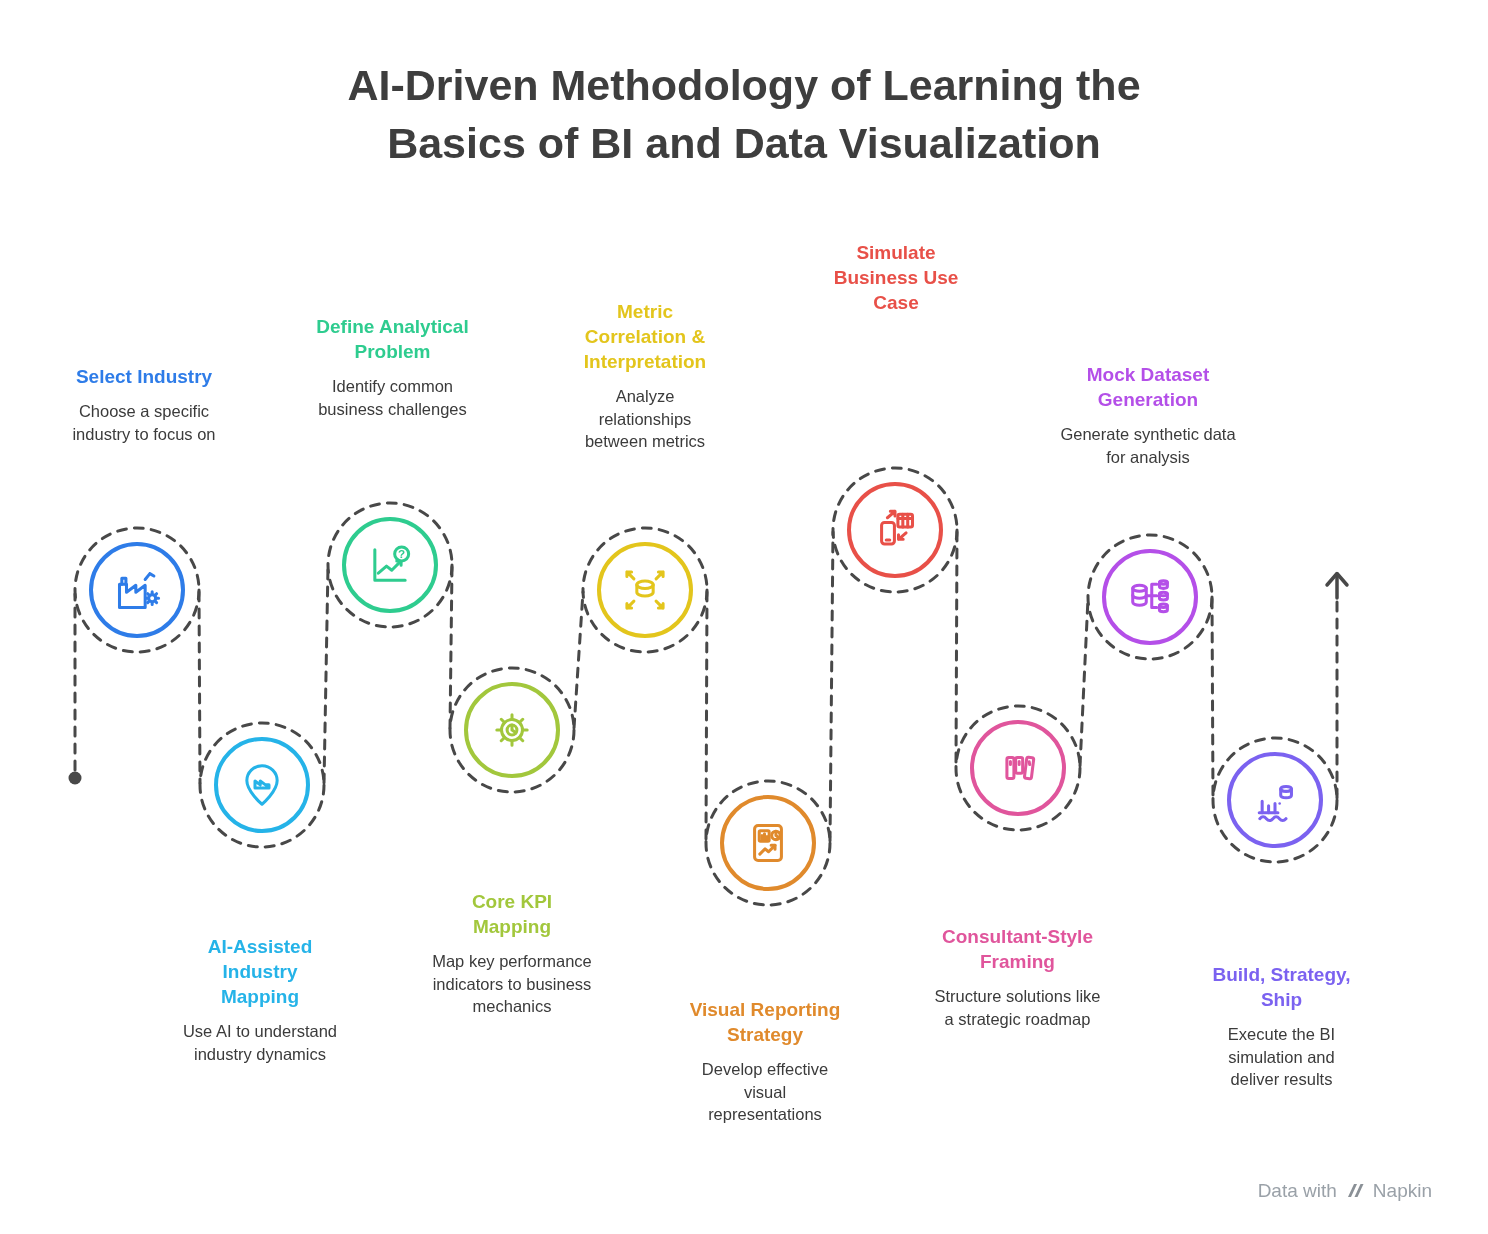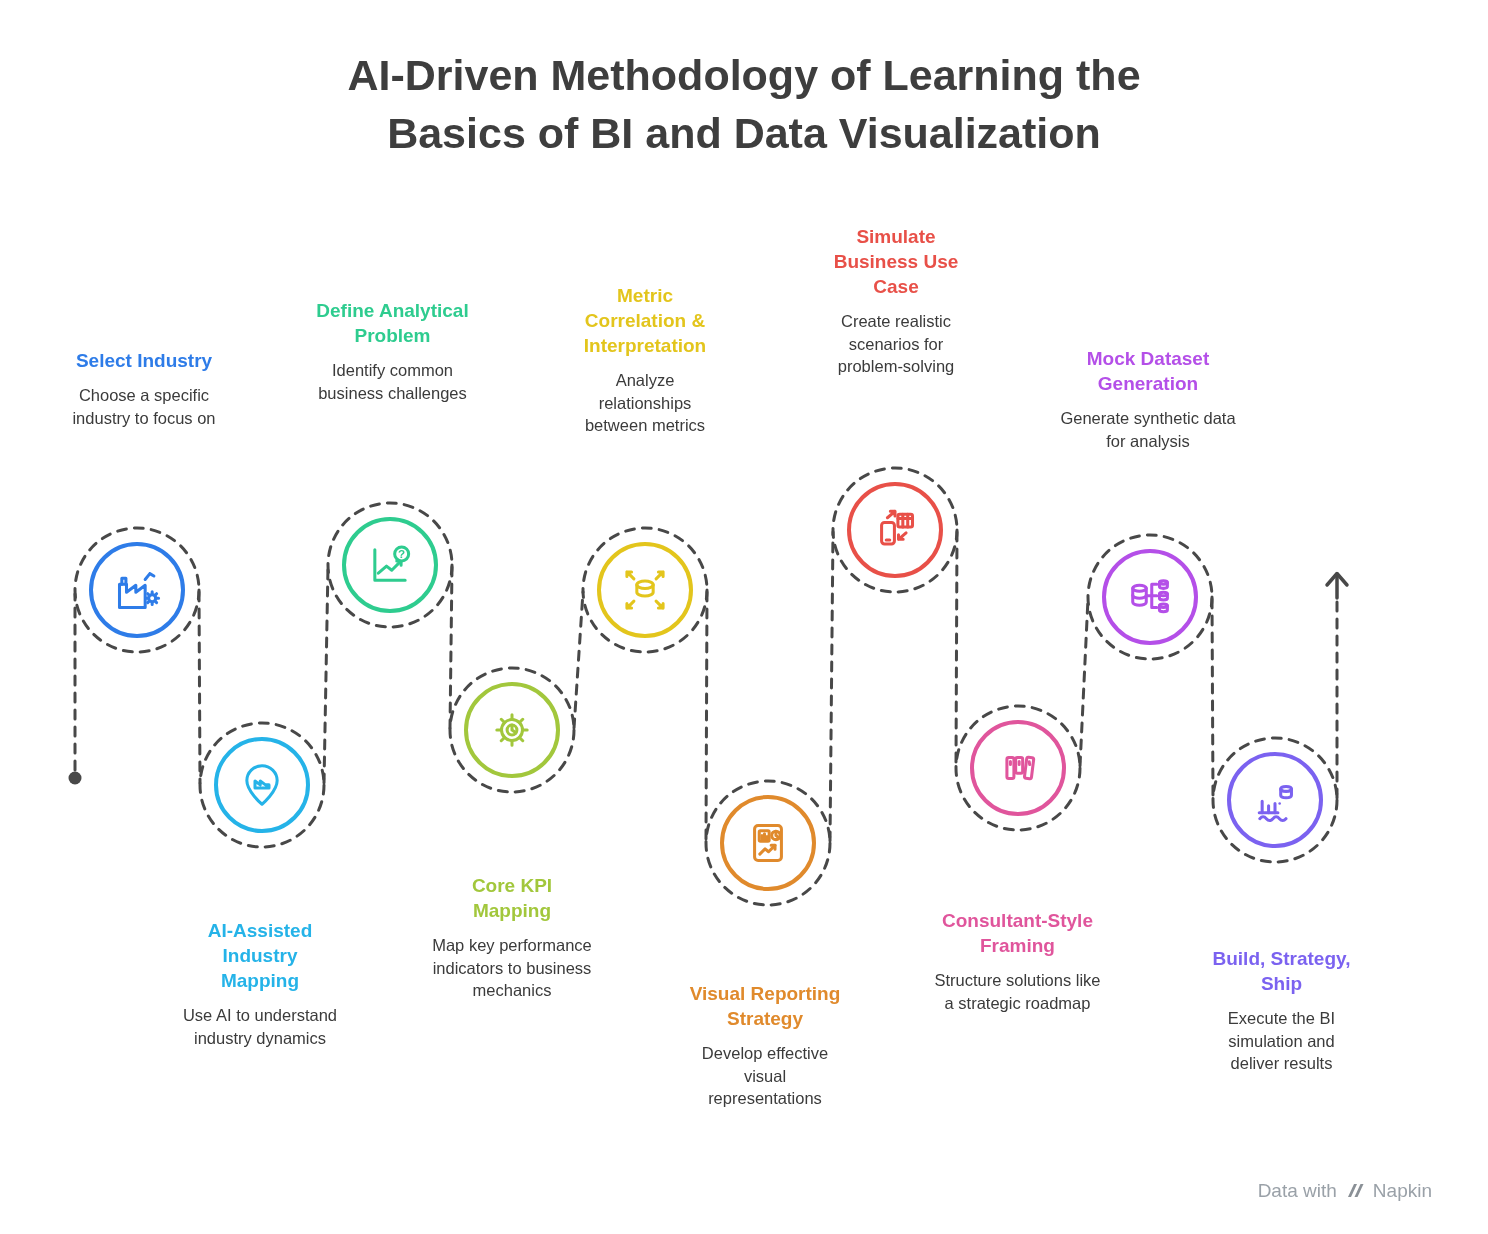--- a/index.html
+++ b/index.html
@@ -4,35 +4,35 @@
 <style>
   html,body { margin:0; padding:0; background:#ffffff; }
   .canvas {
     position:relative; width:1488px; height:1234px; margin:0 auto;
     background:#ffffff; overflow:hidden;
     font-family:"Liberation Sans", sans-serif;
   }
   .main-title {
     position:absolute; top:46px; left:0; right:0;
     text-align:center; font-size:43px; font-weight:700;
-    color:#3e3e3e; line-height:1.35; margin:0;
+    color:#3e3e3e; line-height:1.35; margin:10px;
   }
   .main-title span { display:block; }
   .path-layer { position:absolute; left:0; top:0; z-index:1; }
   .step { position:absolute; left:0; top:0; z-index:2; }
   .circle {
     position:absolute; width:96px; height:96px; box-sizing:border-box;
     border:4px solid currentColor; border-radius:50%; background:#ffffff;
     display:flex; align-items:center; justify-content:center;
   }
   .circle svg { width:56px; height:56px; display:block; }
   .step-text { position:absolute; text-align:center; }
   .step-title {
     font-size:19px; font-weight:700; line-height:1.32;
-    margin:0 auto 11px auto; color:inherit;
+    margin:16px auto 11px auto; color:inherit;
   }
   .step-desc {
     font-size:16.5px; line-height:1.36; color:#3b3b3b; margin:0 auto;
   }
   .footer {
     position:absolute; right:56px; bottom:32px; z-index:3;
     display:flex; align-items:center; gap:8px;
     color:#9aa1a8; font-size:19px;
   }
   .footer svg { width:20px; height:20px; display:block; }
@@ -179,21 +179,20 @@
         <rect x="12.5" y="17.5" width="11" height="18.5" rx="2.5"></rect>
         <path d="M16.5 32.5 h3"></path>
         <rect x="26.5" y="10.5" width="12.5" height="11" rx="1.5"></rect>
         <path d="M26.5 14.2 h12.5 M30.7 10.5 v11 M34.9 10.5 v11"></path>
         <path d="M17.5 13.5 l6.5 -5.5 M24 8 h-4 M24 8 v4"></path>
         <path d="M33.5 26.5 l-6.5 5.5 M27 32 h4 M27 32 v-4"></path>
       </svg>
     </div>
     <div class="step-text" style="left:801px;top:224px;width:190px">
       <h3 class="step-title" style="max-width:145px">Simulate Business Use Case</h3>
-      <p class="step-desc" style="max-width:150px">Create realistic scenarios for problem-solving</p>
     </div>
   </div>
 
   <div class="step" style="color: rgb(224, 85, 156);">
     <div class="circle" style="left:970px;top:720px">
       <svg viewBox="0 0 48 48" fill="none" stroke="currentColor" stroke-width="2.6" stroke-linecap="round" stroke-linejoin="round">
         <rect x="14.5" y="15" width="6" height="18" rx="1.5"></rect>
         <rect x="22" y="15" width="6" height="13.5" rx="1.5"></rect>
         <rect x="30.5" y="15" width="6" height="18" rx="1.5" transform="rotate(7 33.5 24)"></rect>
         <path d="M17.5 18.5 v2.5 M25 18.5 v2.5 M33.6 18.6 l0.4 2.4"></path>

